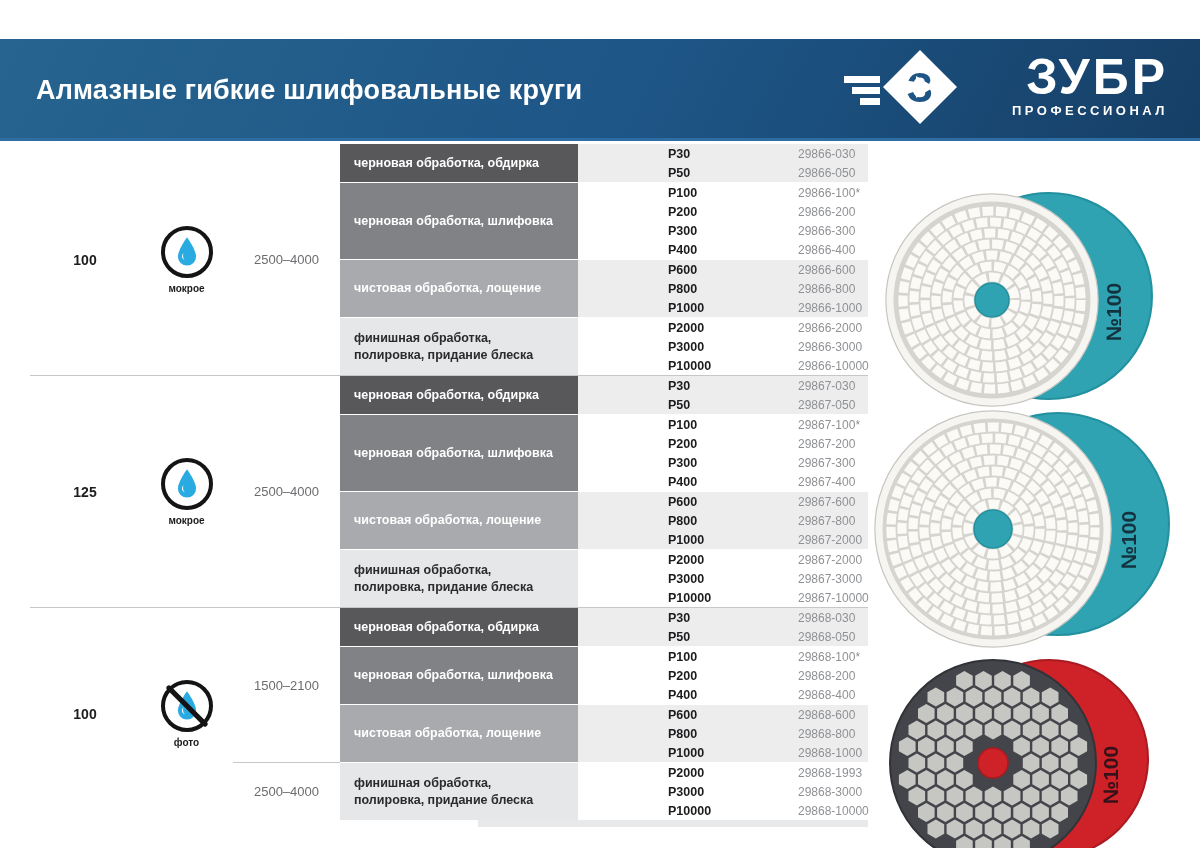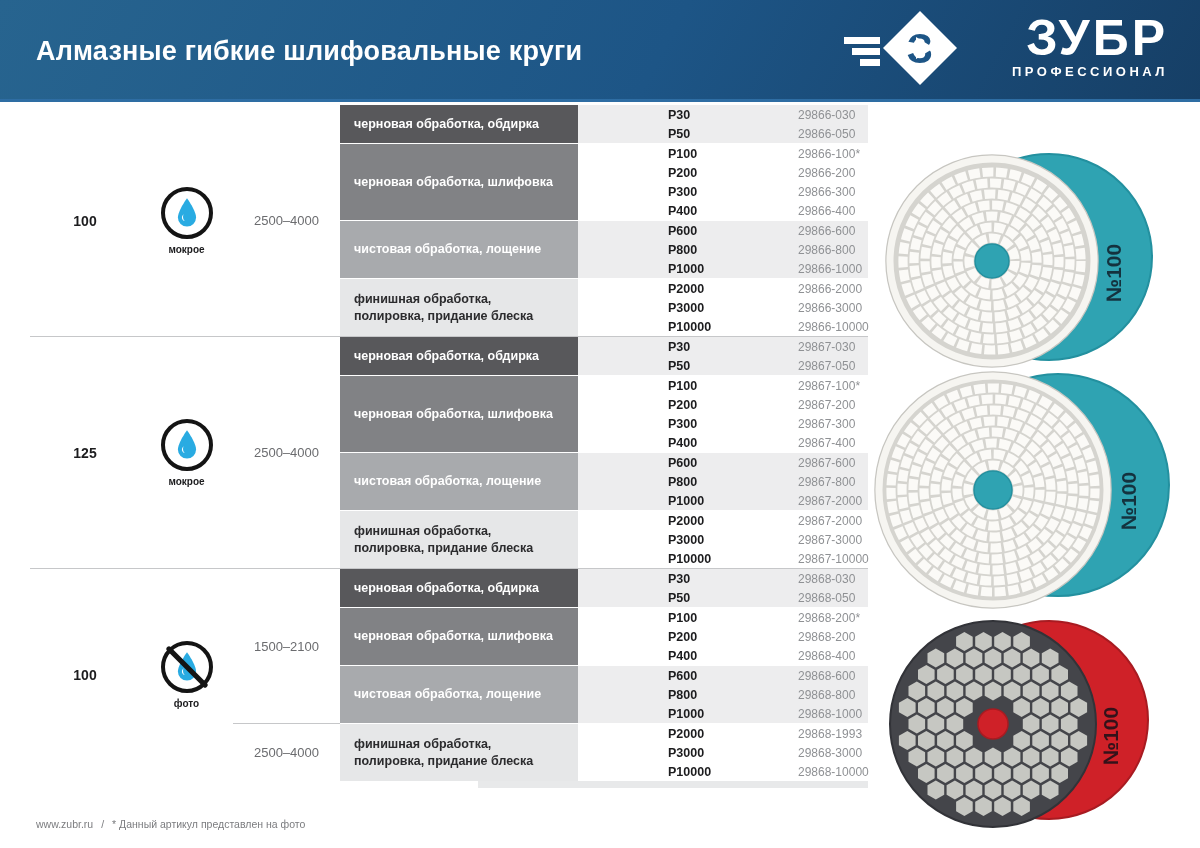--- a/index.html
+++ b/index.html
@@ -2,21 +2,21 @@
 <html><head>
 <meta charset="utf-8">
 <style>
   * { margin:0; padding:0; box-sizing:border-box; }
   body { width:1200px; height:848px; background:#fff; font-family:"Liberation Sans", sans-serif; overflow:hidden; }
   .page { position:relative; width:1200px; height:848px; background:#fff; }
 
   
   .banner { position:relative; height:102px;
     background:linear-gradient(118deg,#27648f 0%, #1d5586 55%, #163f66 100%);
-    border-bottom:3px solid #2e6da3; }
+    border-bottom:3px solid #2e6da3;margin-top:39px; }
   .banner h1 { position:absolute; left:36px; top:36px; color:#fff; font-size:27px; font-weight:bold; letter-spacing:0.2px; }
   .logo { position:absolute; right:32px; top:8px; display:flex; align-items:flex-start; }
   .logo-mark { width:118px; height:82px; }
   .logo-text { display:flex; flex-direction:column; align-items:flex-end; margin-left:6px; }
   .logo-name { color:#fff; font-size:50px; font-weight:bold; letter-spacing:3px; line-height:60px; }
   .logo-sub { color:#fff; font-size:13px; font-weight:bold; letter-spacing:3.5px; margin-top:-4px;padding-left:46px; }
 
   
   .table { position:absolute; left:30px; top:105px; width:838px; }
   .thead { display:grid; grid-template-columns:110px 93px 107px 238px 160px 130px;
@@ -286,21 +286,21 @@
                   <span class="grit">P50</span>
                   <span class="art">29868-050</span>
                 </div>
               </div>
             </div>
             <div class="section">
               <div class="proc" style="background: rgb(129, 130, 133); color: rgb(255, 255, 255);">черновая обработка, шлифовка</div>
               <div class="rows" style="background: rgb(255, 255, 255);">
                 <div class="row">
                   <span class="grit">P100</span>
-                  <span class="art">29868-200*</span>
+                  <span class="art">29868-100*</span>
                 </div>
                 <div class="row">
                   <span class="grit">P200</span>
                   <span class="art">29868-200</span>
                 </div>
                 <div class="row">
                   <span class="grit">P400</span>
                   <span class="art">29868-400</span>
                 </div>
               </div>

